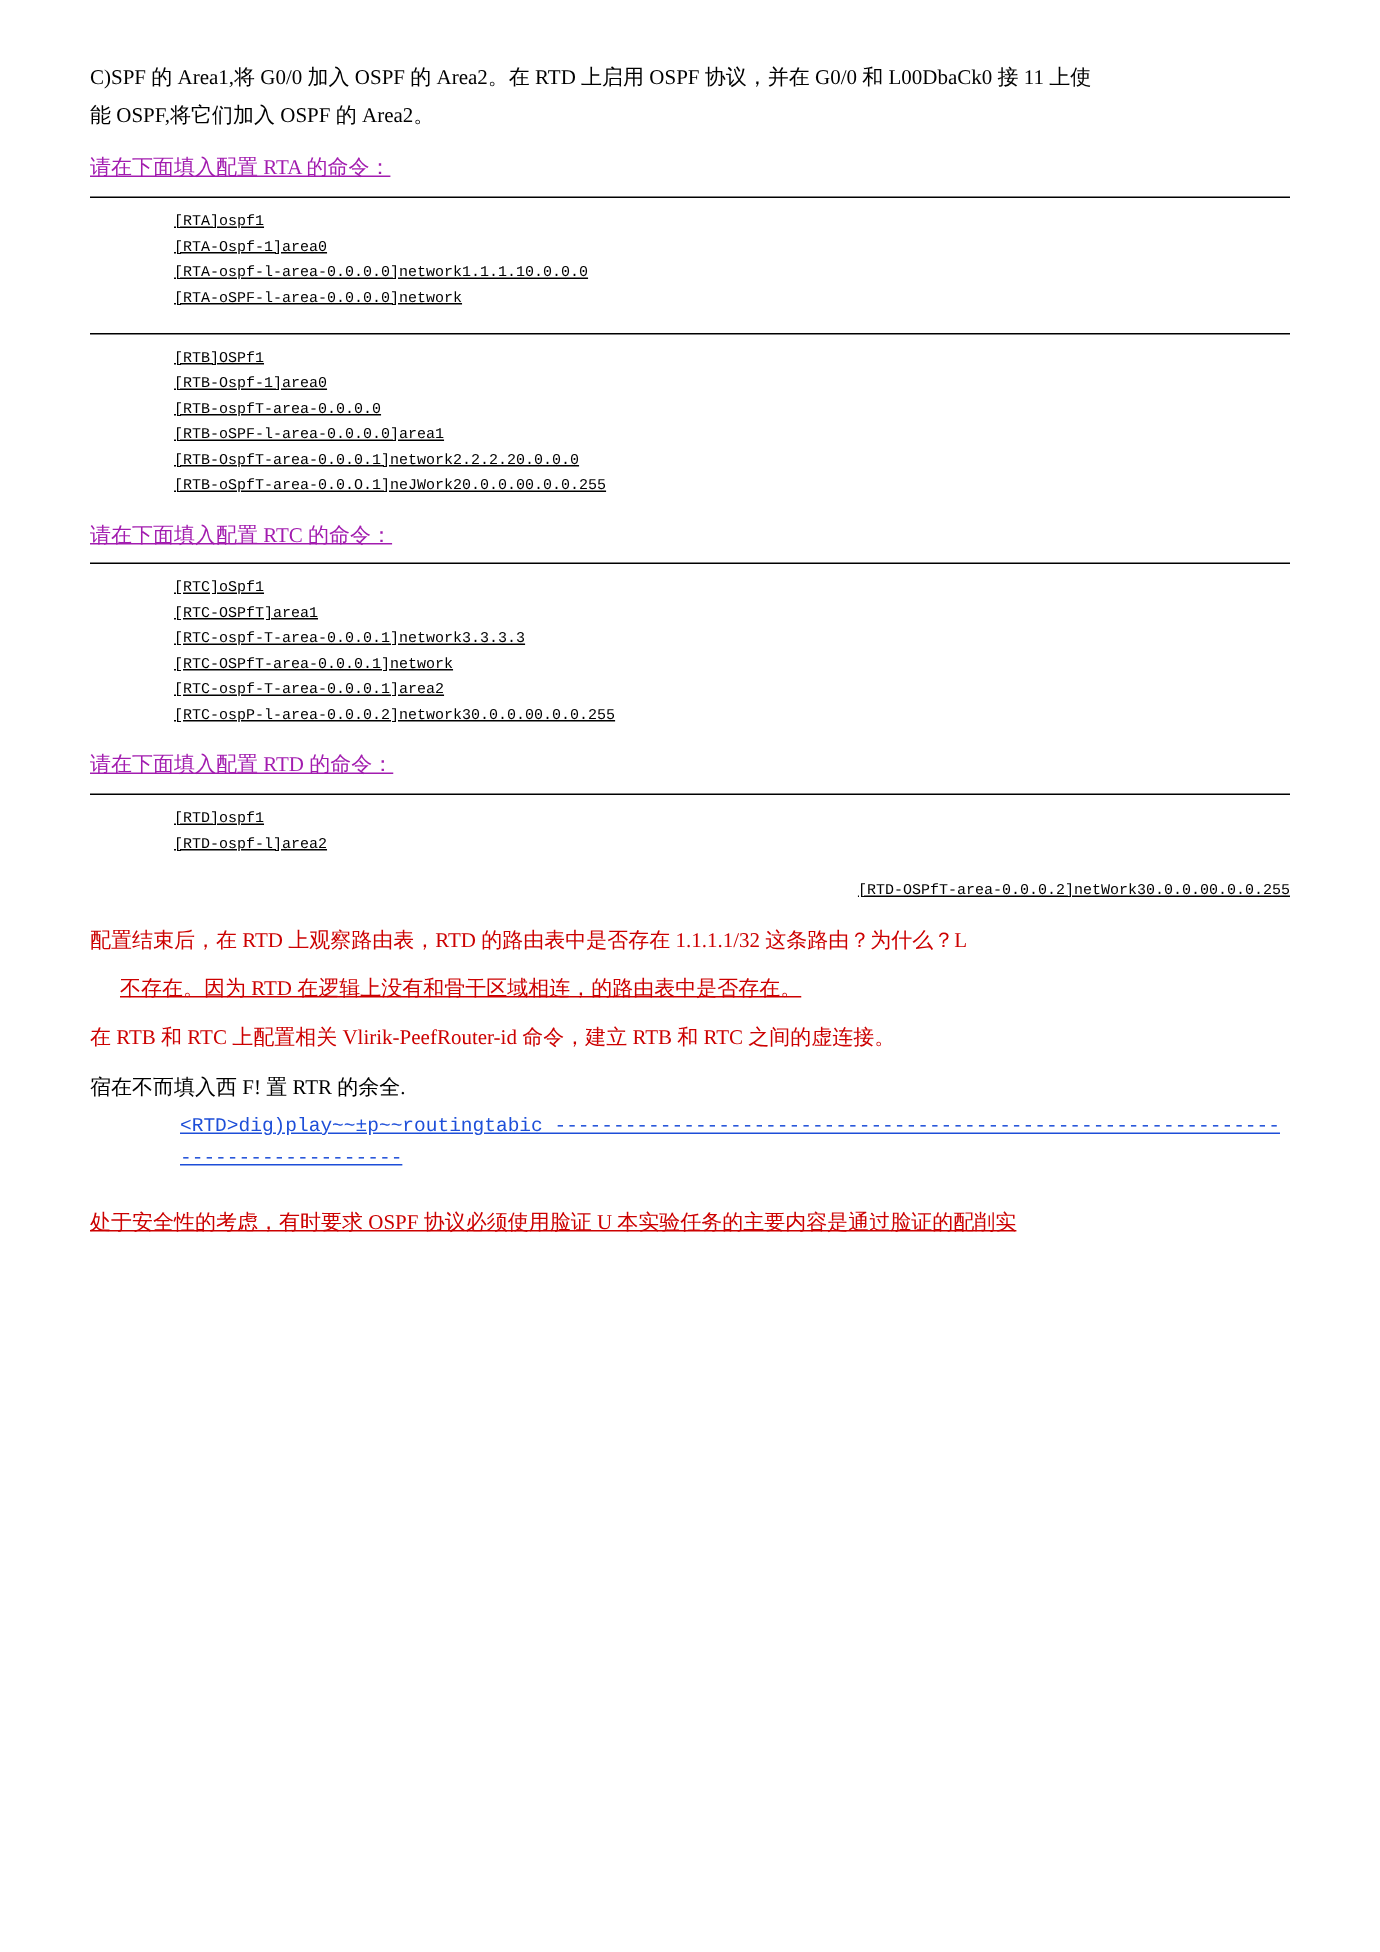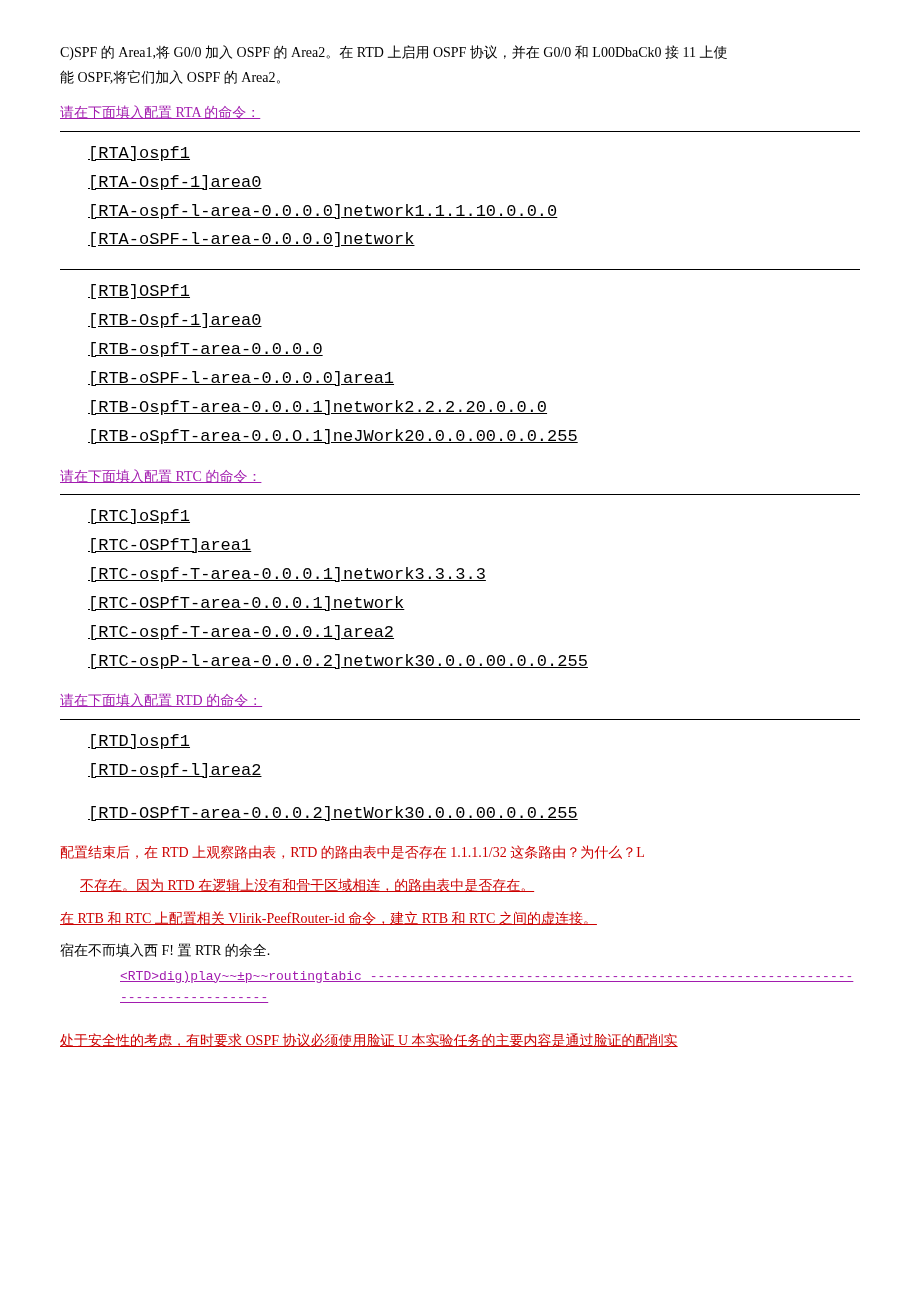--- a/index.html
+++ b/index.html
@@ -27,22 +27,22 @@
       margin-bottom: 6px;
       display: block;
     }
     .section-divider {
       border: none;
       border-top: 1px solid #000;
       margin: 2px 0 8px 0;
     }
     .code-block {
       font-family: "Courier New", Courier, monospace;
-      font-size: 17px;
-      margin-left: 28px;
+      font-size: 10px;
+      margin-left: 56px;
       margin-bottom: 14px;
       line-height: 1.7;
       color: #000;
     }
     .code-line {
       display: block;
       text-decoration: underline;
       color: #000;
     }
     .question-text {
@@ -54,30 +54,29 @@
     .answer-text {
       color: #cc0000;
       text-decoration: underline;
       margin-left: 20px;
       margin-bottom: 10px;
       display: block;
       line-height: 1.8;
     }
     .instruction-text {
       color: #cc0000;
-      text-decoration: underline;
       margin-bottom: 10px;
       display: block;
     }
     .display-cmd {
       font-family: "Courier New", Courier, monospace;
       font-size: 13px;
       margin-left: 60px;
       text-decoration: underline;
-      color: #a21caf;
+      color: #1d4ed8;
       display: block;
     }
     .bottom-text {
       color: #cc0000;
       text-decoration: underline;
       margin-top: 20px;
       display: block;
       line-height: 1.8;
       font-family: Liberation Serif, serif;
     }
@@ -129,21 +128,21 @@
   </div>
 </div>
 
 <div class="section-container">
   <span class="section-label">请在下面填入配置 RTD 的命令：</span>
   <hr class="section-divider">
   <div class="code-block">
     <span class="code-line">[RTD]ospf1</span>
     <span class="code-line">[RTD-ospf-l]area2</span>
   </div>
-  <div class="code-block" style="margin-top:8px;">
+  <div class="code-block" style="margin-top:8px;text-align:right;">
     <span class="code-line">[RTD-OSPfT-area-0.0.0.2]netWork30.0.0.00.0.0.255</span>
   </div>
 </div>
 
 <div style="margin-top: 8px;">
   <span class="question-text">配置结束后，在 RTD 上观察路由表，RTD 的路由表中是否存在 1.1.1.1/32 这条路由？为什么？L</span>
 </div>
 
 <div>
   <span class="answer-text">不存在。因为 RTD 在逻辑上没有和骨干区域相连，的路由表中是否存在。</span>

